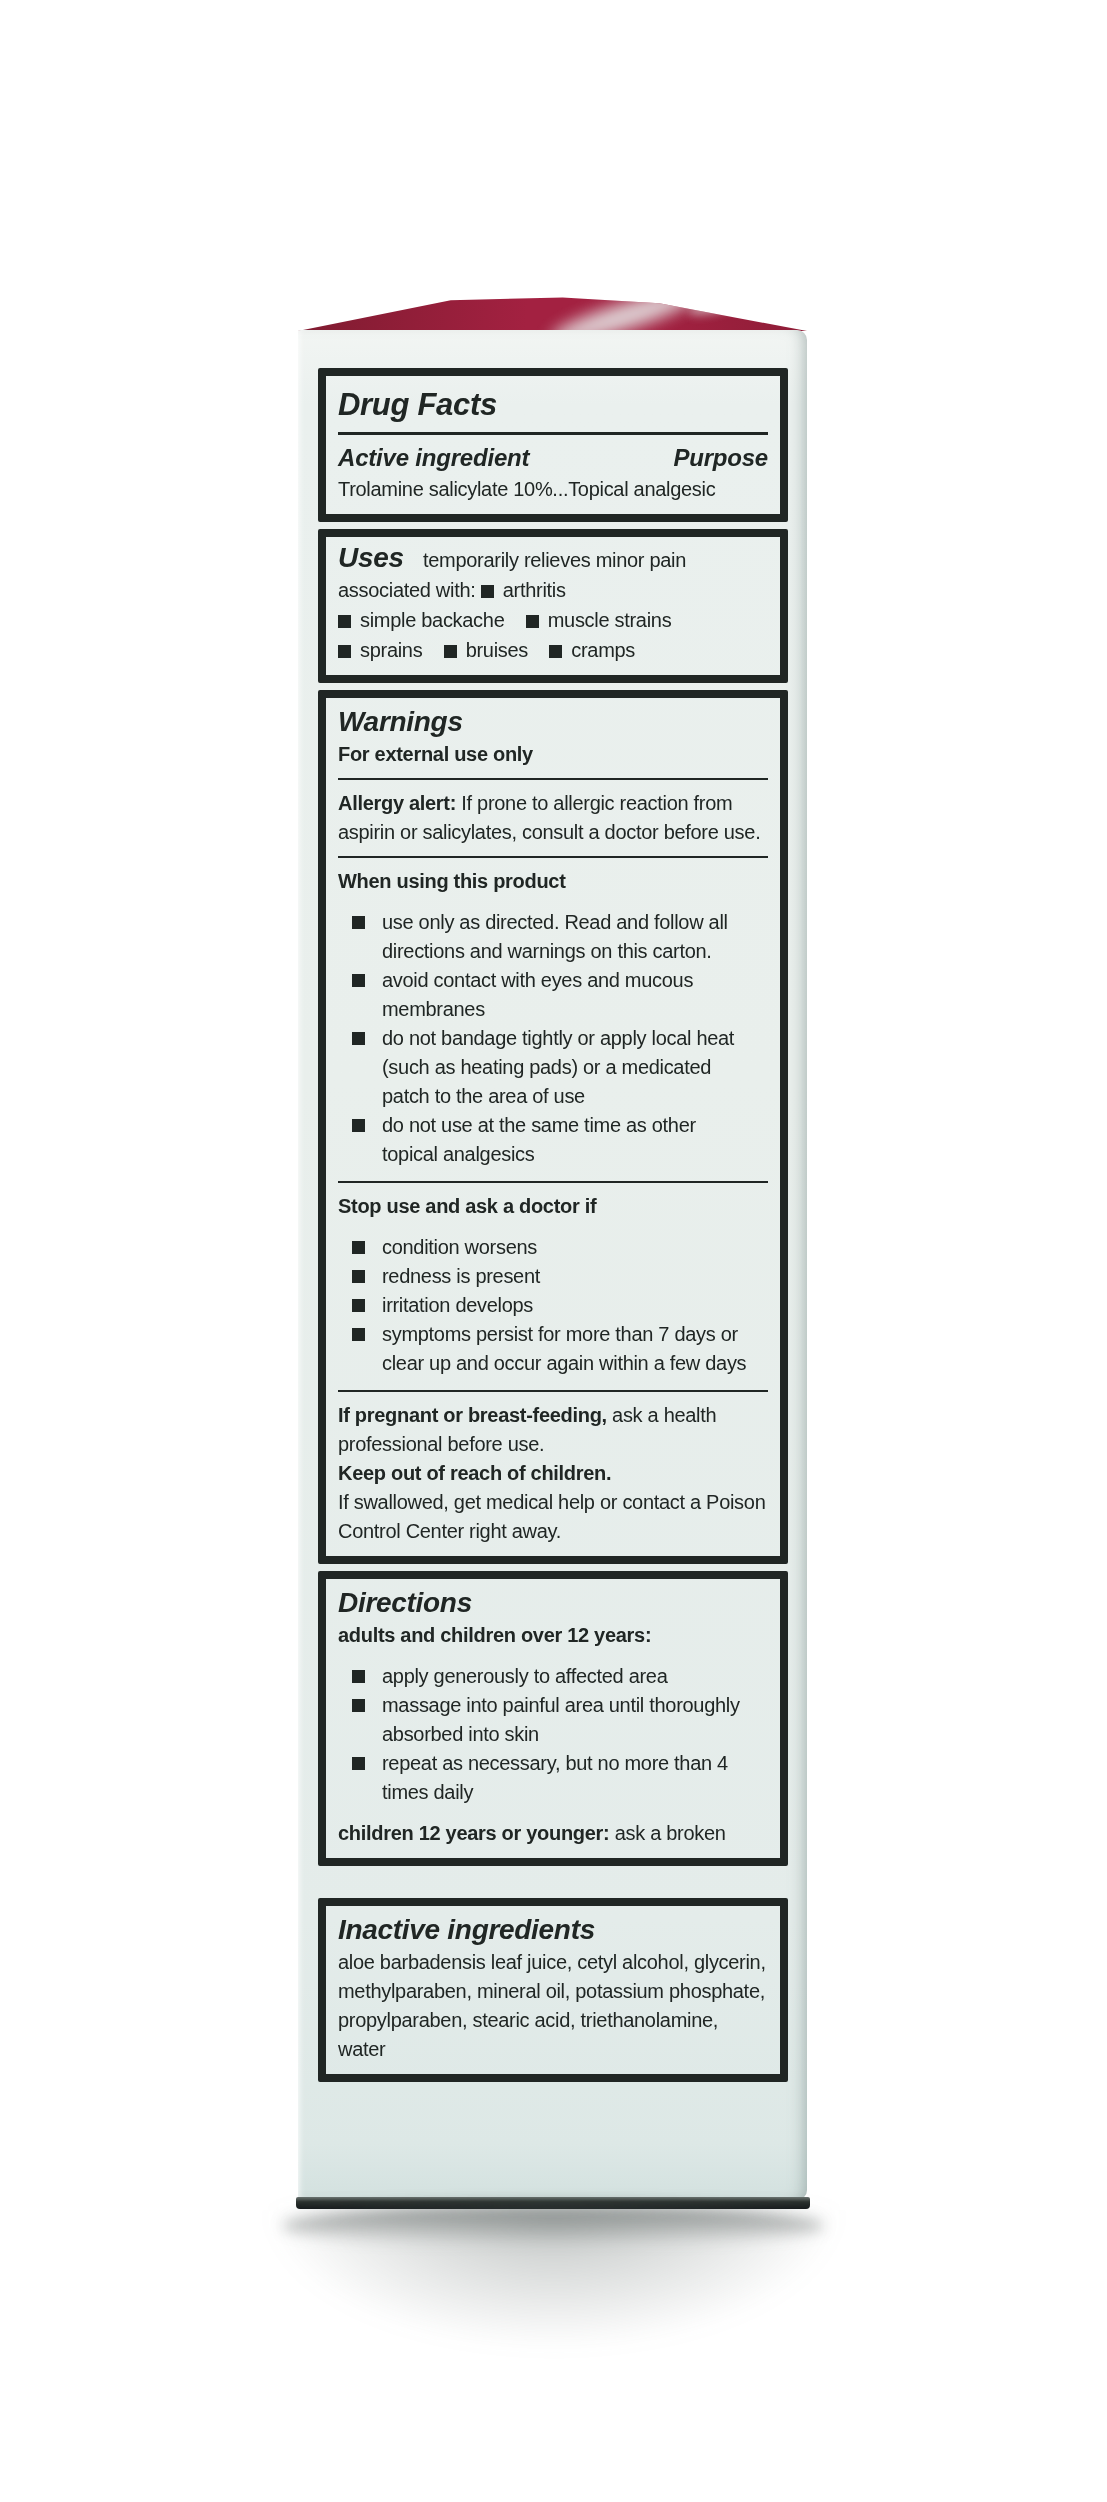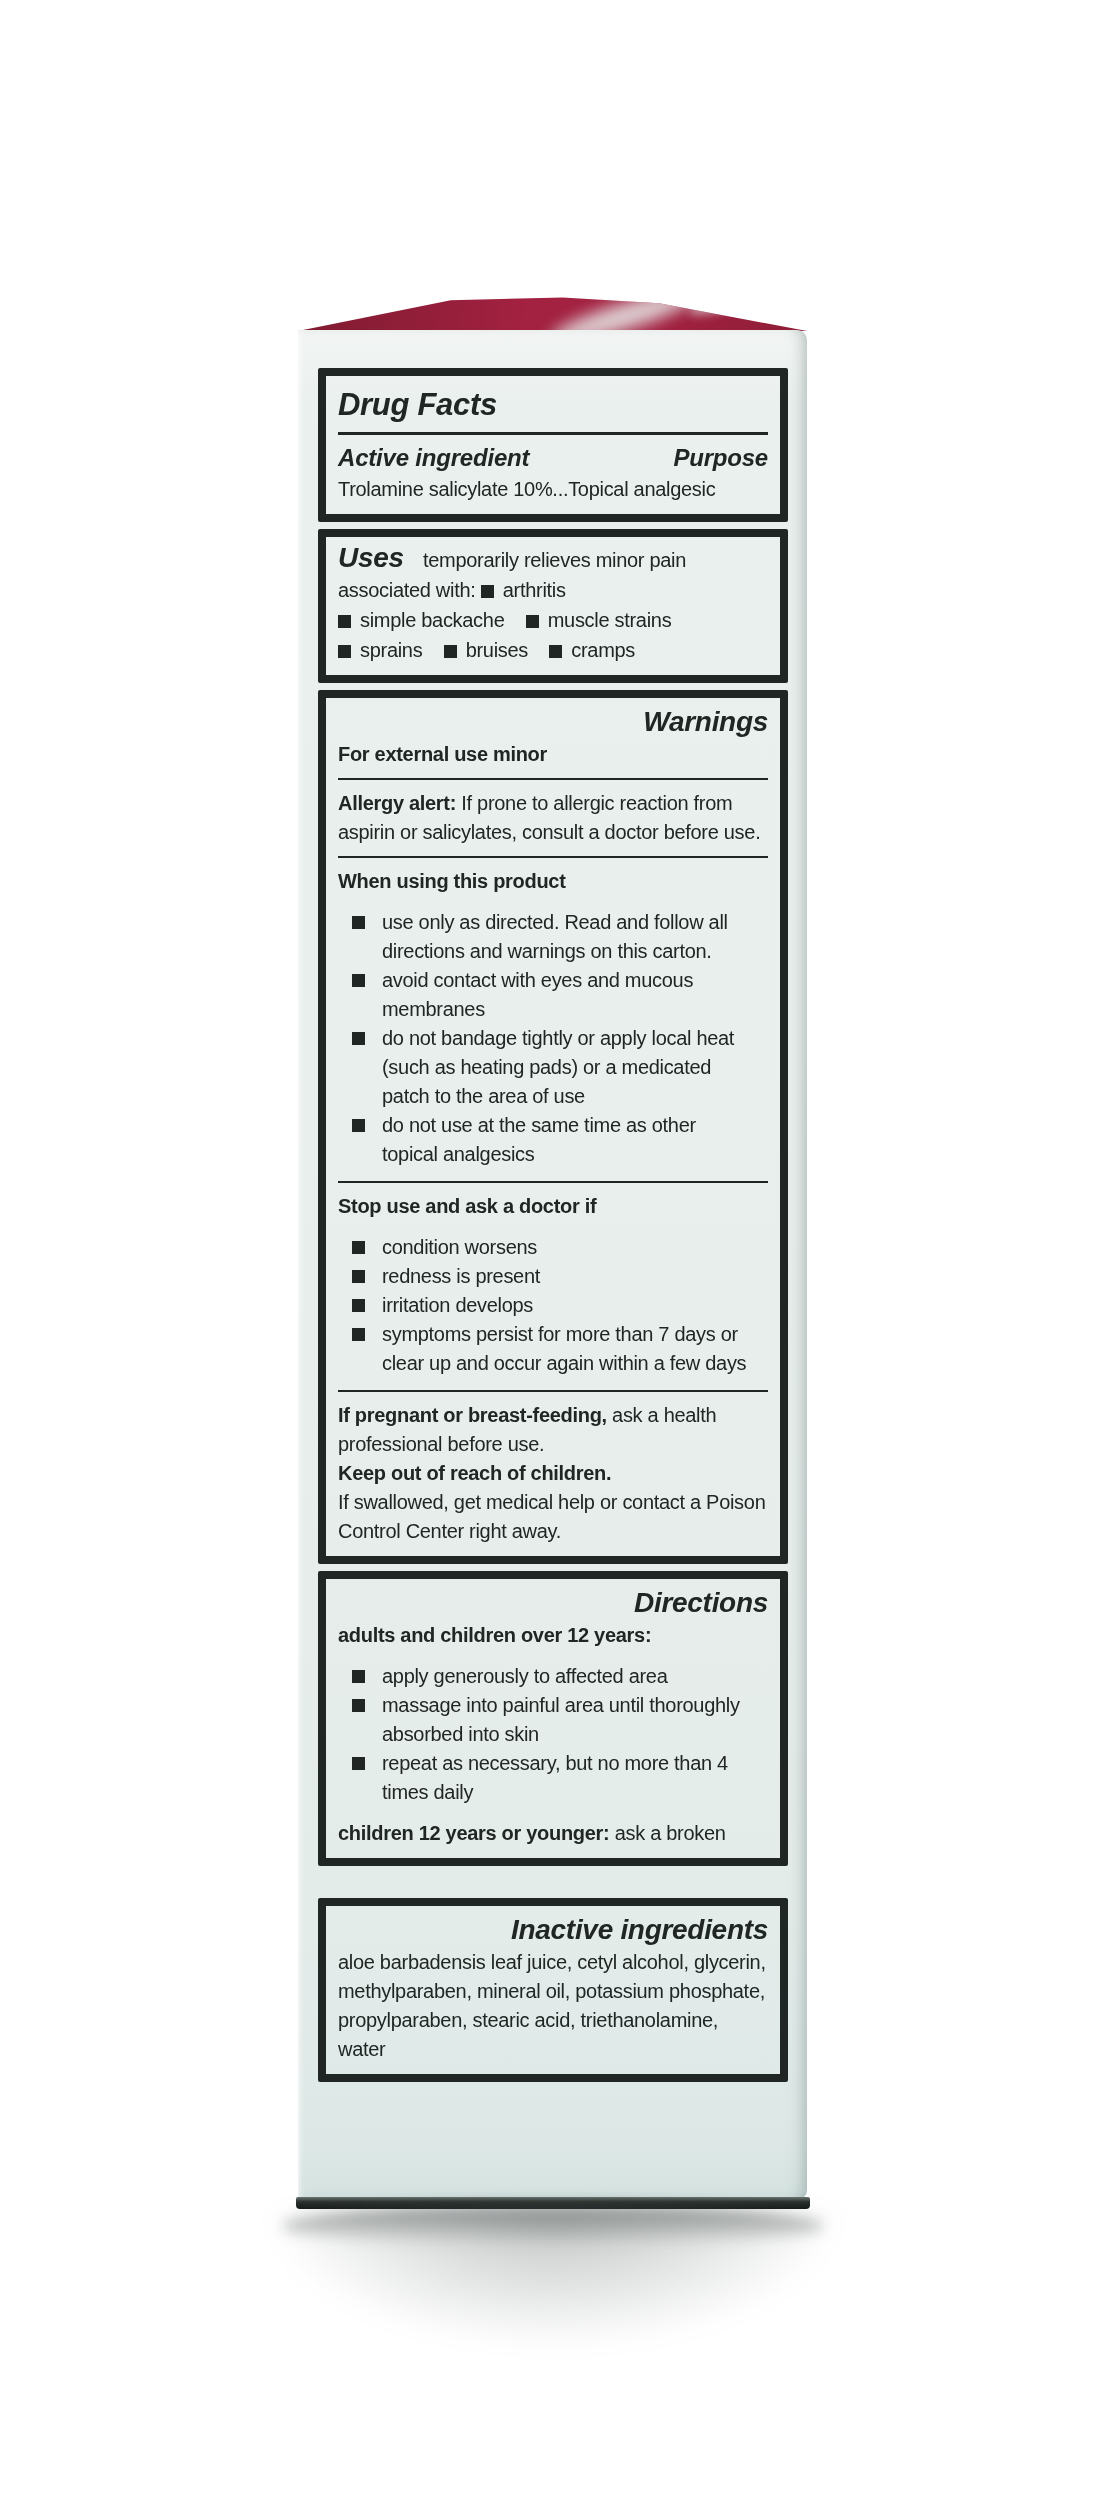--- a/index.html
+++ b/index.html
@@ -64,21 +64,21 @@
     font-size:31px;line-height:34px;font-weight:bold;font-style:italic;letter-spacing:-.3px;
   }
   .rule{border:none;border-top:3px solid var(--ink);margin:0 0 6px 0;}
   .ai-row{
     display:flex;justify-content:space-between;align-items:flex-start;
     font-size:24px;line-height:34px;font-weight:bold;font-style:italic;letter-spacing:-.2px;
   }
   p{margin:0;font-size:20px;line-height:29px;letter-spacing:-.3px;}
   .b{font-weight:bold;}
   .h2{
-    margin:0;font-size:28px;line-height:36px;font-weight:bold;font-style:italic;letter-spacing:-.3px;text-align:right;
+    margin:0;font-size:28px;line-height:36px;font-weight:bold;font-style:italic;letter-spacing:-.3px;
   }
   .h-inline{
     font-size:28px;line-height:30px;font-weight:bold;font-style:italic;letter-spacing:-.3px;margin-right:14px;
   }
   hr.sub{border:none;border-top:2.5px solid var(--ink);margin:9px 0;}
 
   ul{list-style:none;margin:12px;padding:0;}
   li{position:relative;padding-left:32px;font-size:20px;line-height:29px;letter-spacing:-.3px;}
   .sq{
     display:inline-block;width:13px;height:13px;background:var(--ink);flex:none;
@@ -119,21 +119,21 @@
           <span class="iitem"><span class="sq"></span><span>simple backache</span></span>
           <span class="iitem"><span class="sq"></span><span>muscle strains</span></span>
           <span class="iitem"><span class="sq"></span><span>sprains</span></span>
           <span class="iitem"><span class="sq"></span><span>bruises</span></span>
           <span class="iitem"><span class="sq"></span><span>cramps</span></span>
         </p>
       </section>
 
       <section class="dfbox">
         <h2 class="h2">Warnings</h2>
-        <p class="b">For external use minor</p>
+        <p class="b">For external use only</p>
         <hr class="sub">
         <p><span class="b">Allergy alert:</span> <span>If prone to allergic reaction from aspirin or salicylates, consult a doctor before use.</span></p>
         <hr class="sub">
         <p class="b">When using this product</p>
         <ul>
           <li><span class="sq"></span><span>use only as directed. Read and follow all directions and warnings on this carton.</span></li>
           <li><span class="sq"></span><span>avoid contact with eyes and mucous membranes</span></li>
           <li><span class="sq"></span></li>
           <li><span class="sq"></span><span>do not bandage tightly or apply local heat (such as heating pads) or a medicated patch to the area of use</span></li>
           <li><span class="sq"></span><span>do not use at the same time as other topical analgesics</span></li>

